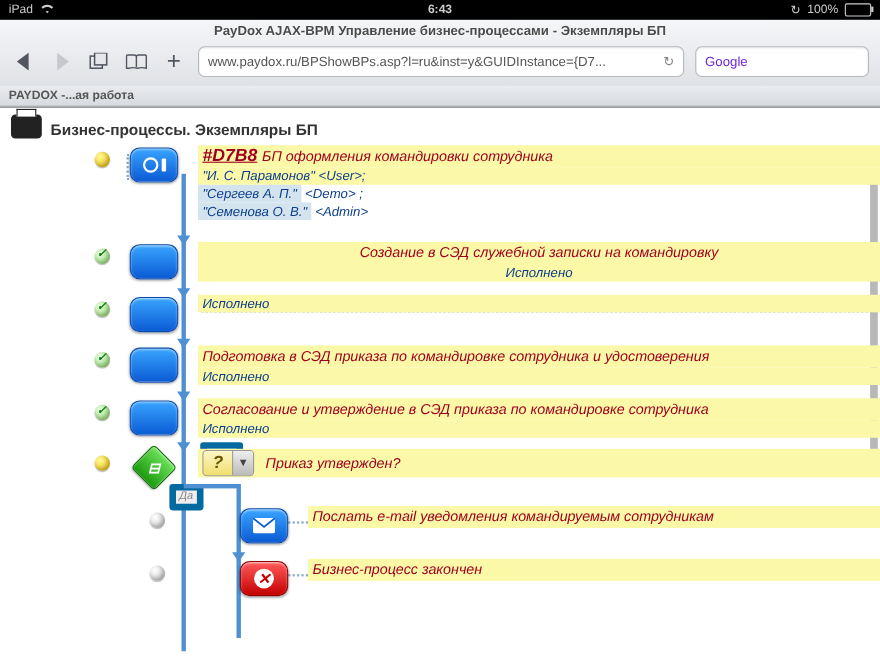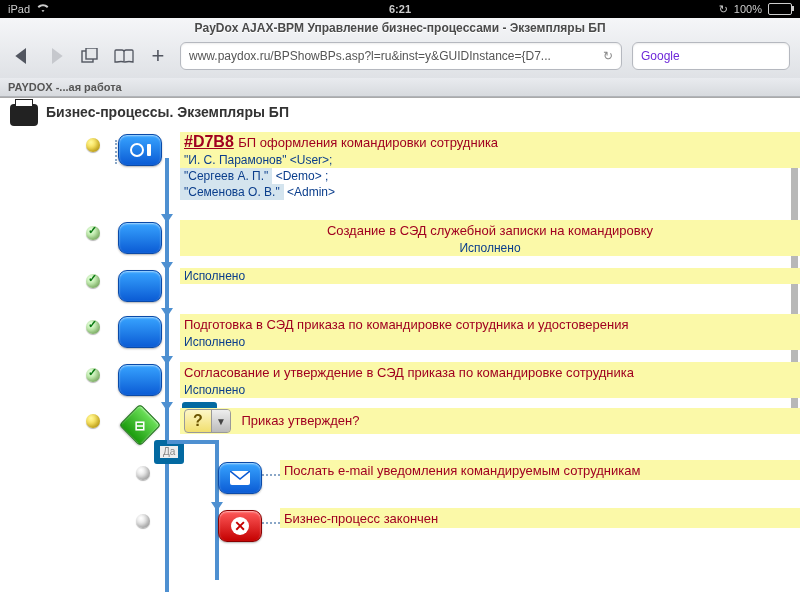--- a/index.html
+++ b/index.html
@@ -14,25 +14,25 @@
   .chrome{background:linear-gradient(#f5f6f8,#d8dbe0);border-bottom:1px solid #aaa;}
   .titlebar{text-align:center;font-size:12px;font-weight:600;color:#4a4a4a;padding:3px 0;text-shadow:0 1px 0 #fff;}
   .toolbar{display:flex;align-items:center;gap:10px;padding:4px 10px 8px 10px;}
   .tbtn{width:24px;height:24px;display:flex;align-items:center;justify-content:center;color:#555;}
   .tbtn.disabled{color:#bbb;}
   .urlbar{flex:1;display:flex;align-items:center;background:#fff;border:1px solid #b5b8bf;border-radius:6px;height:26px;padding:0 8px;font-size:12px;color:#555;box-shadow:inset 0 1px 2px rgba(0,0,0,.08);}
   .urlbar .reload{margin-left:auto;color:#888;}
   .searchbar{width:140px;background:#fff;border:1px solid #b5b8bf;border-radius:6px;height:26px;padding:0 8px;font-size:12px;color:#6d28d9;display:flex;align-items:center;box-shadow:inset 0 1px 2px rgba(0,0,0,.08);}
   .tabstrip{background:linear-gradient(#e9ebef,#d7dade);border-bottom:1px solid #b0b3b8;padding:3px 8px;font-size:11px;font-weight:600;color:#555;}
   .page{flex:1;background:#fff;overflow:auto;position:relative;}
-  .page-head{display:flex;align-items:flex-start;gap:8px;padding:6px 10px;}
+  .page-head{display:flex;align-items:flex-end;gap:8px;padding:6px 10px;}
   .printer{width:28px;height:22px;background:#222;border-radius:4px;position:relative;}
   .printer::before{content:'';position:absolute;top:-5px;left:5px;right:5px;height:6px;background:#fff;border:1px solid #222;border-bottom:none;}
   .page-title{font-size:14px;font-weight:700;color:#333;}
-  .bp{position:relative;margin-left:50px;}
+  .bp{position:relative;margin-left:50px;font-style:italic;}
   .axis{position:absolute;left:115px;top:26px;bottom:-50px;width:4px;background:#4e90d1;z-index:0;}
   .row{display:flex;align-items:flex-start;position:relative;min-height:30px;}
   .gutter{width:50px;display:flex;justify-content:flex-end;align-items:flex-start;padding-top:6px;}
   .ball{width:14px;height:14px;border-radius:50%;box-shadow:inset -2px -2px 4px rgba(0,0,0,.25),0 1px 1px rgba(0,0,0,.3);}
   .ball.yellow{background:radial-gradient(circle at 35% 30%,#fff89a,#f2c200);}
   .ball.tick{background:radial-gradient(circle at 35% 30%,#e8ffe0,#8fd96a);position:relative;}
   .ball.tick::after{content:'✓';position:absolute;left:2px;top:-2px;font-size:11px;color:#0a7a12;font-weight:700;}
   .ball.grey{background:radial-gradient(circle at 35% 30%,#fff,#c8c8c8);}
   .nodecol{width:80px;display:flex;justify-content:center;align-items:flex-start;padding-top:2px;position:relative;z-index:1;}
   .dots{position:absolute;top:14px;left:130px;right:0;border-top:2px dotted #8aa7c7;z-index:0;}
@@ -71,21 +71,21 @@
 <div class="device">
   <div class="statusbar">
     <div class="left">
       <span>iPad</span>
       <span>
         <svg width="14" height="10" viewBox="0 0 14 10">
             <path d="M7 9L8.5 7.5C7.7 6.7 6.3 6.7 5.5 7.5L7 9zM3 5C5.2 2.8 8.8 2.8 11 5l1.4-1.4C9.4.6 4.6.6 1.6 3.6L3 5z" fill="#ccc"></path>
           </svg>
       </span>
     </div>
-    <div class="center">6:21</div>
+    <div class="center">6:43</div>
     <div class="right">
       <span>↻</span>
       <span>100%</span>
       <span class="battery"><span class="battery-fill"></span></span>
     </div>
   </div>
 
   <div class="chrome">
     <div class="titlebar">PayDox AJAX-BPM Управление бизнес-процессами - Экземпляры БП</div>
     <div class="toolbar">

